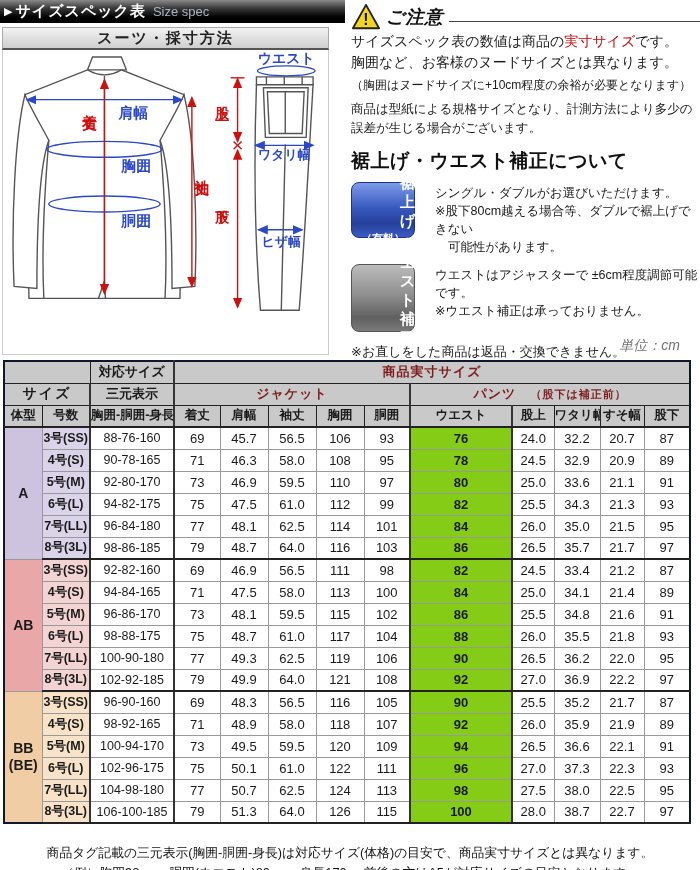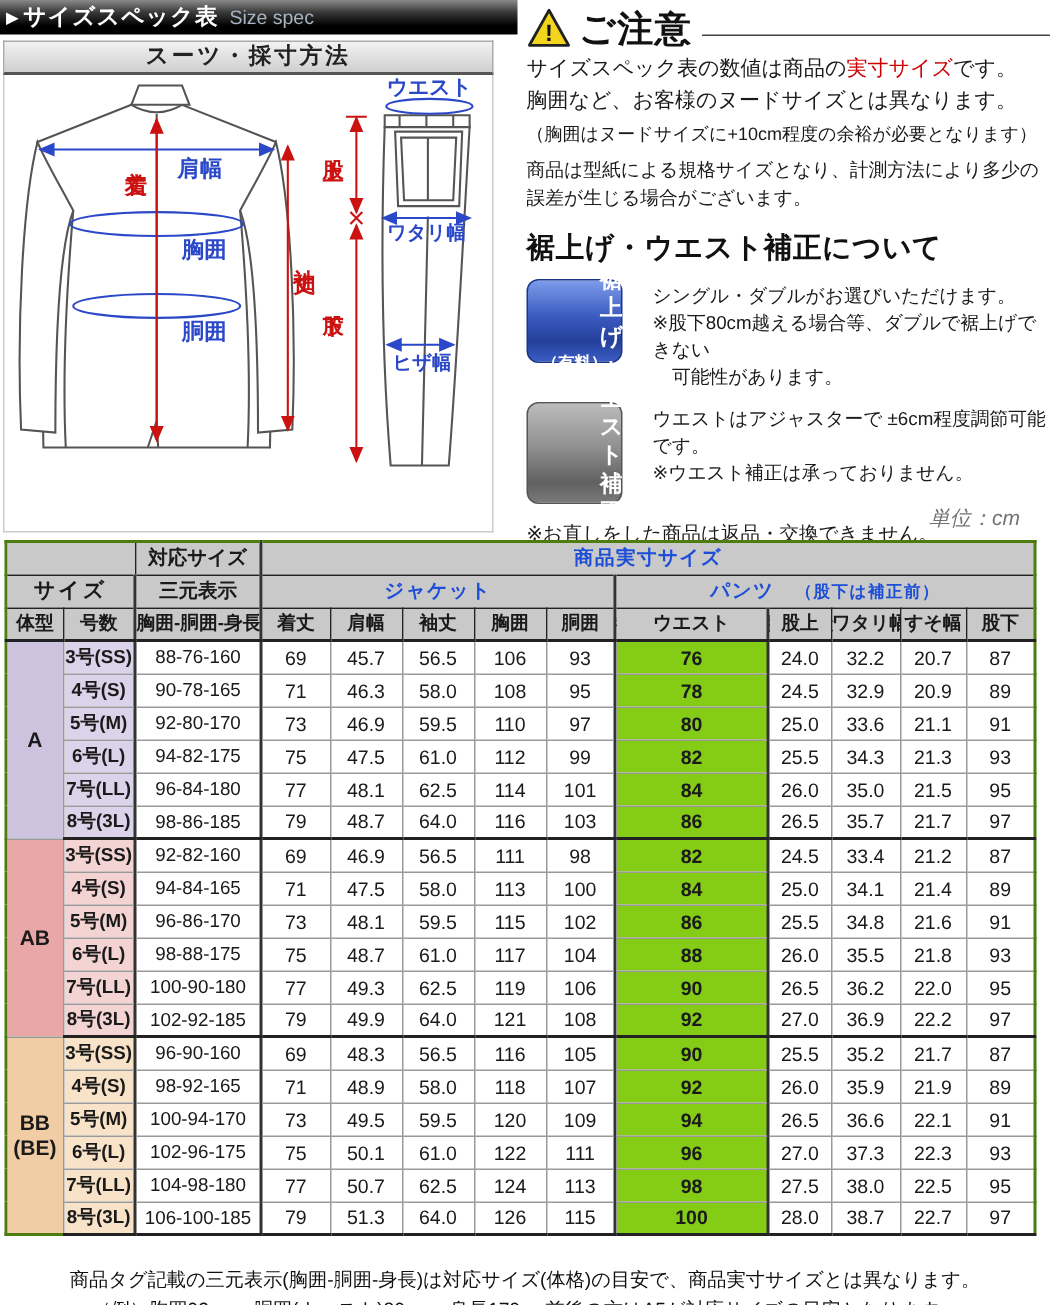--- a/index.html
+++ b/index.html
@@ -18,21 +18,21 @@
   
   .measure{ position:absolute; left:2px; top:27px; width:327px; }
   .measure-head{ height:23px; background:linear-gradient(180deg,#f2f2f2,#cfcfcf);
     border:1px solid #aaa; border-bottom:2px solid #555; text-align:center;
     font-family:"Liberation Serif","DejaVu Serif",serif; font-weight:bold; font-size:15px; line-height:21px; color:#222; letter-spacing:2px;}
   .measure-body{ border:1px solid #ccc; border-top:none; height:305px; background:#fff; }
 
   
   .rightcol{ position:absolute; left:351px; top:3px; width:349px; }
   .notice-head{ display:flex; align-items:center; }
-  .notice-title{ font-family:"Liberation Serif","DejaVu Serif",serif; font-weight:bold; font-size:24px; color:#111; margin-left:5px; letter-spacing:1px;}
+  .notice-title{ font-family:"Liberation Serif","DejaVu Serif",serif; font-weight:bold; font-size:18px; color:#111; margin-left:5px; letter-spacing:1px;font-style:italic;}
   .notice-rule{ flex:1; border-top:1px solid #444; margin-left:6px; margin-top:8px; }
   .n-line{ font-size:14px; line-height:1.5; }
   .n-line .red{ color:var(--red); }
   .n-small{ font-size:12px; line-height:1.6; margin-top:3px; }
   .n-mid{ font-size:12.5px; line-height:1.5; margin-top:5px; }
   .adjust-title{ font-family:"Liberation Serif","DejaVu Serif",serif; font-weight:bold; font-size:19px; color:#111; margin-top:10px; letter-spacing:0.5px;}
   .badge-row{ display:flex; margin-top:8px; }
   .badge{ width:64px; border-radius:8px; color:#fff; text-align:center;
     font-family:"Liberation Serif","DejaVu Serif",serif; font-weight:bold;
     display:flex; flex-direction:column; justify-content:center; flex-shrink:0; }
@@ -41,26 +41,26 @@
   .badge .b1{ font-size:15px; line-height:1.25;padding-left:48px; }
   .badge .b2{ font-size:11px; line-height:1.3; }
   .badge-text{ margin-left:20px; font-size:12.5px; line-height:1.45; padding-top:2px; }
   .badge-text .ind{ padding-left:13px; }
   .bottom-notes{ margin-top:10px; font-size:13px; line-height:1.5; }
   .bottom-notes .ind{ padding-left:14px; }
   .unit{ position:absolute; right:20px; top:337px; font-size:14px; color:#737373;font-style:italic; }
 
   
   table.spec{ position:absolute; left:3px; top:360px; width:634px; border-collapse:collapse;
-    table-layout:fixed; font-size:13px; border:2px solid #4d7c0f; }
+    table-layout:fixed; font-size:13px; border:2px solid #0f172a; }
   table.spec th, table.spec td{ border:1px solid #999; text-align:center; height:22px; padding:0; overflow:hidden; white-space:nowrap; }
   table.spec thead th{ border:1px solid #222; font-weight:bold; background:#c9c9c9; }
   th.h-blank{ background:#fff; }
   th.h-taiou{ background:#fff; font-size:13px; }
-  th.h-dark{ background:var(--dark); color:#1d4ed8; font-size:13px; letter-spacing:1px; }
+  th.h-dark{ background:var(--dark); color:#7f1d1d; font-size:13px; letter-spacing:1px; }
   th.h-dark .small{ font-size:11px; font-weight:bold; }
   th.h-size{ background:#c9c9c9; font-size:14px; letter-spacing:2px; }
   th.h-sangen{ background:#fff; font-size:13px; }
   thead tr:last-child th{ border-bottom:2px solid #222; font-size:12.5px; }
   td.taikei{ font-weight:bold; font-size:14px; line-height:1.2; }
   td.gosu{ font-weight:bold; font-size:12.5px; }
   .c-gosu{ border-right:2px solid #333 !important; }
   .c-sangen{ border-right:2px solid #333 !important; font-size:12.5px; }
   .c-dou{ border-right:2px solid #333 !important; }
   .c-waist{ border-right:2px solid #333 !important; background:#84cc16; font-weight:bold; }

